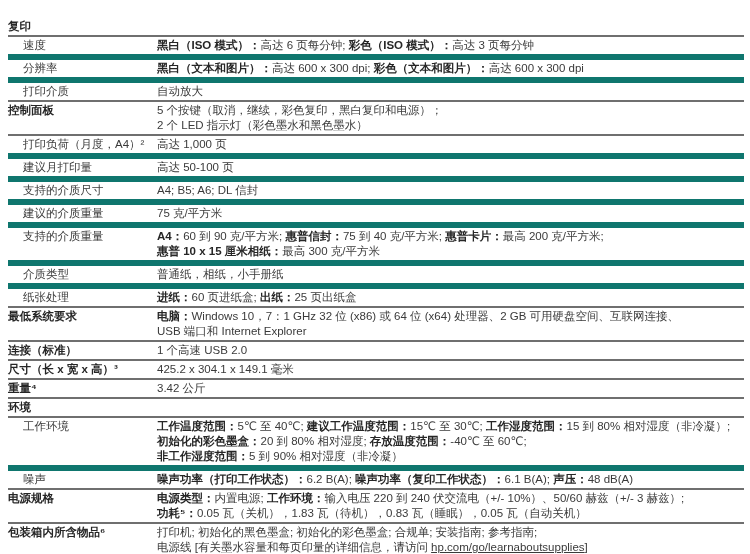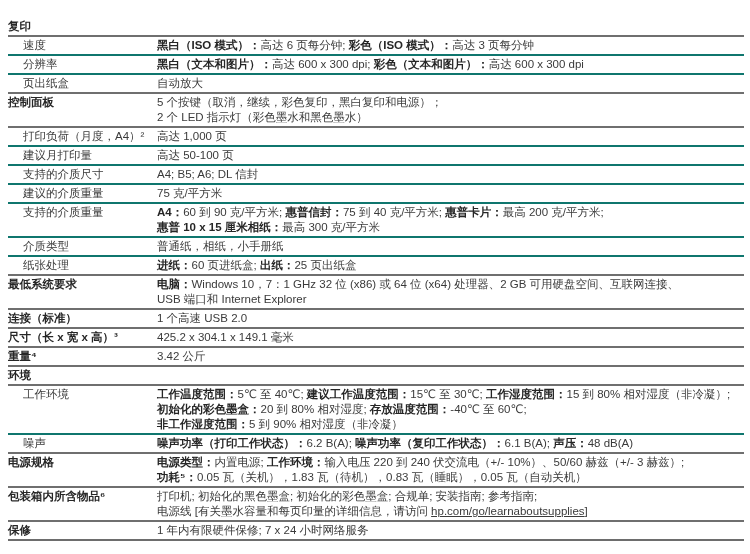--- a/index.html
+++ b/index.html
@@ -8,21 +8,21 @@
     font-family:"Liberation Sans","DejaVu Sans",sans-serif;
     font-size:11.5px;line-height:15px;color:#3a3a3a;
     overflow:hidden;
   }
   .spec-table{
     margin:0 6px 0 8px;
     padding-top:18px;
     border-bottom:2px solid #6d6d6d;
   }
   .row{display:flex;padding:1px 0;}
-  .row.light{border-top:2px solid #0f766e;}
+  .row.light{border-top:6px solid #0f766e;}
   .row.dark{border-top:2px solid #6f6f6f;}
   .row.first{border-top:none;}
   .label{flex:0 0 149px;width:149px;box-sizing:border-box;padding-right:4px;}
   .row.sub .label{padding-left:15px;}
   .row.major .label,.row.section .label{font-weight:bold;color:#262626;}
   .value{flex:1;min-width:0;}
   .value .b{font-weight:bold;color:#262626;}
   .value a.link{color:inherit;cursor:pointer;}
 </style>
 </head>
@@ -34,21 +34,21 @@
     </div>
     <div class="row sub dark">
       <div class="label">速度</div>
       <div class="value"><span class="b">黑白（ISO 模式）：</span><span>高达 6 页每分钟; </span><span class="b">彩色（ISO 模式）：</span><span>高达 3 页每分钟</span></div>
     </div>
     <div class="row sub light">
       <div class="label">分辨率</div>
       <div class="value"><span class="b">黑白（文本和图片）：</span><span>高达 600 x 300 dpi; </span><span class="b">彩色（文本和图片）：</span><span>高达 600 x 300 dpi</span></div>
     </div>
     <div class="row sub light">
-      <div class="label">页出纸盒</div>
+      <div class="label">打印介质</div>
       <div class="value"><span>自动放大</span></div>
     </div>
     <div class="row major dark">
       <div class="label">控制面板</div>
       <div class="value"><span>5 个按键（取消，继续，彩色复印，黑白复印和电源）；</span><br><span>2 个 LED 指示灯（彩色墨水和黑色墨水）</span></div>
     </div>
     <div class="row sub dark">
       <div class="label">打印负荷（月度，A4）²</div>
       <div class="value"><span>高达 1,000 页</span></div>
     </div>

